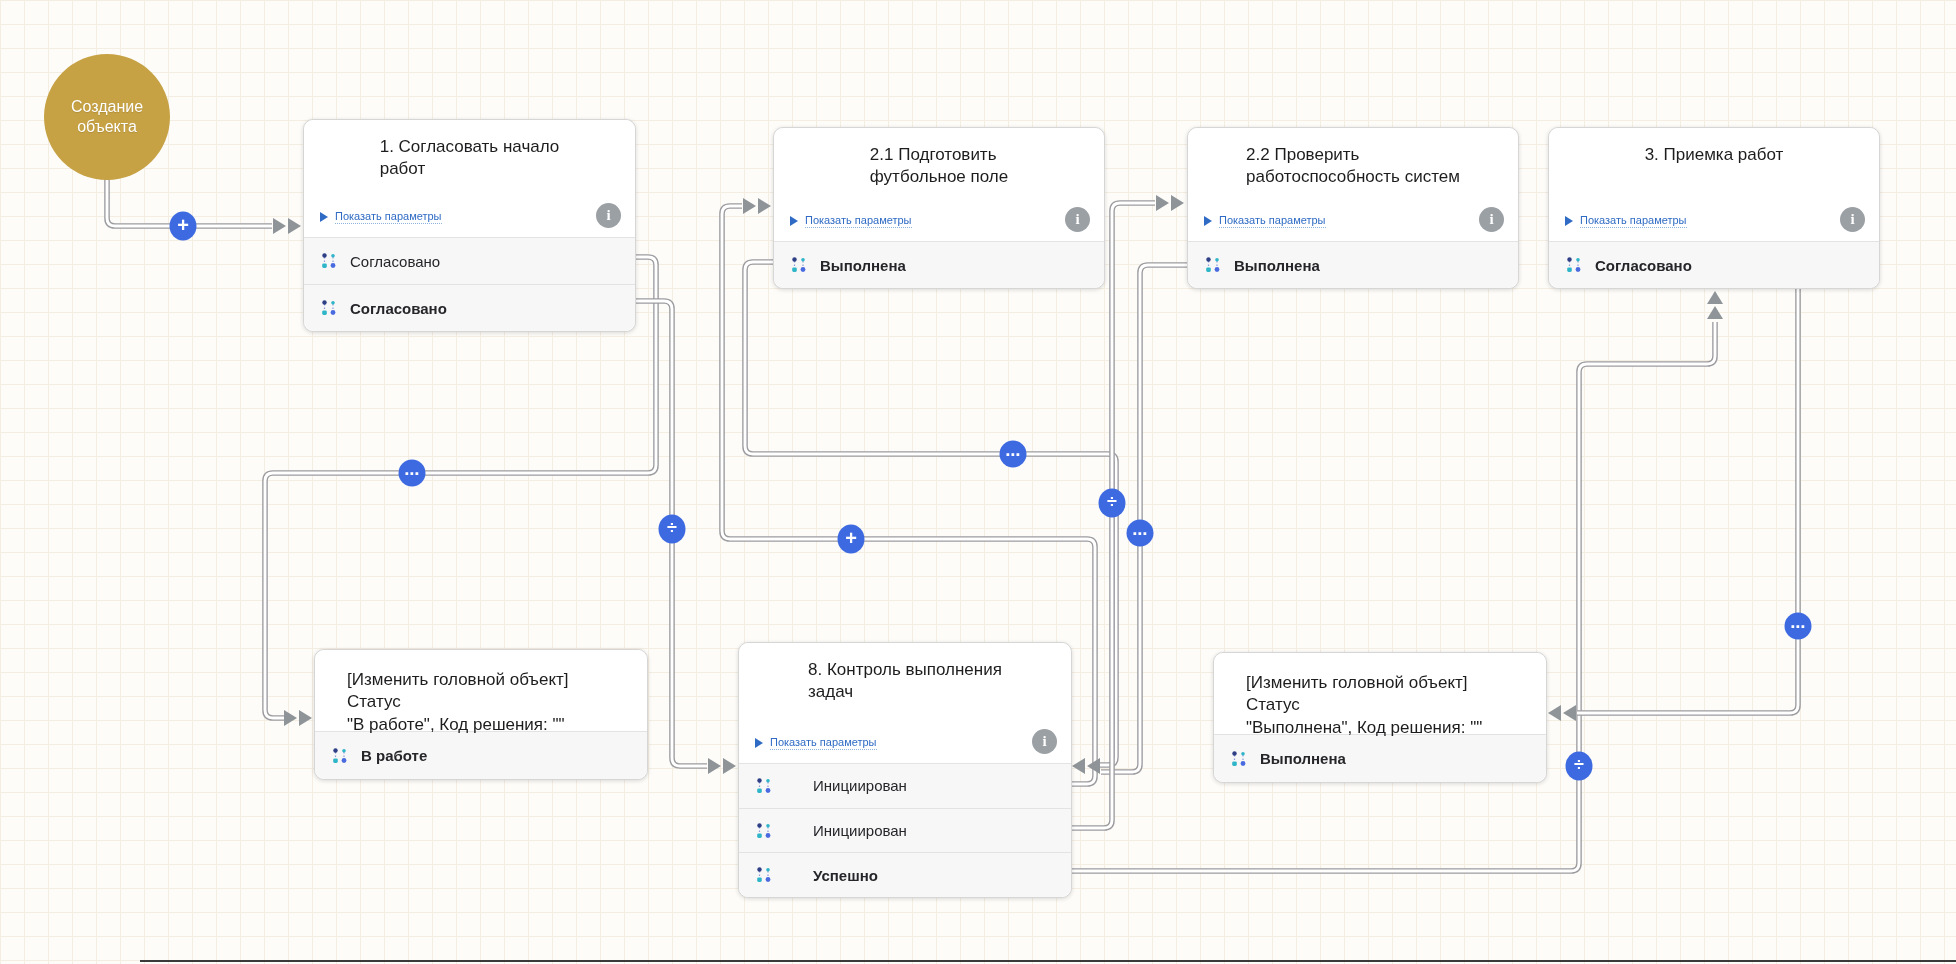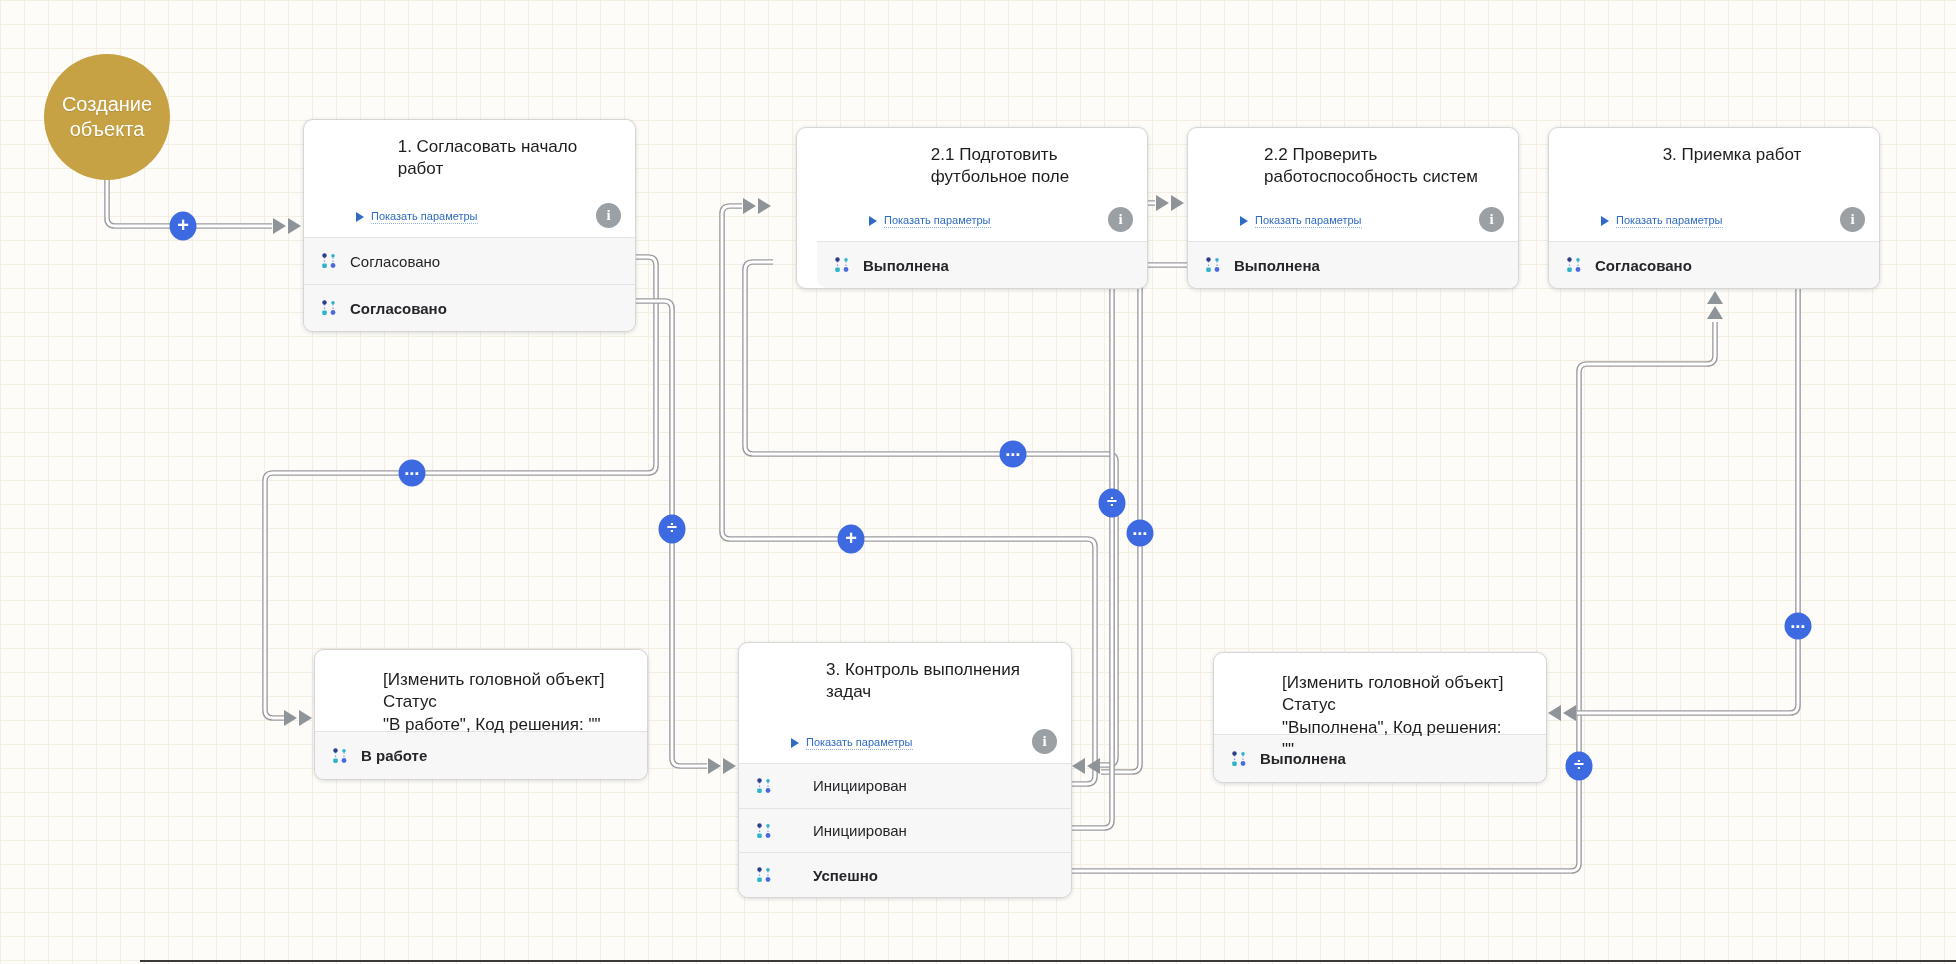--- a/index.html
+++ b/index.html
@@ -14,45 +14,45 @@
   }
   svg.wires{position:absolute;left:0;top:0;z-index:1;}
   .po{fill:none;stroke:#9c9ca0;stroke-width:5.6;}
   .pi{fill:none;stroke:#ffffff;stroke-width:2.9;}
   .arr{fill:#8f9498;stroke:none;}
 
   
   #start{
     position:absolute;left:44px;top:54px;width:126px;height:126px;border-radius:50%;
     background:#c7a244;color:#fff;display:flex;align-items:center;justify-content:center;
-    text-align:center;font-size:20px;line-height:1.25;z-index:3;white-space:pre-line;
+    text-align:center;font-size:16px;line-height:1.25;z-index:3;white-space:pre-line;
     text-shadow:0 1px 1px rgba(0,0,0,.12);
   }
 
   
   .node{position:absolute;background:#fff;border:1px solid #d6d6d6;border-radius:10px;
     box-shadow:0 1px 4px rgba(0,0,0,.14);z-index:3;}
-  .hdr{position:relative;background:#fff;border-radius:10px 10px 0 0;margin-left:36px;}
+  .hdr{position:relative;background:#fff;border-radius:10px 10px 0 0;}
   .ttl{display:flex;justify-content:center;padding:16px 14px 0;font-size:17px;color:#1d1d1f;line-height:1.32;}
   .ttl span{white-space:pre-line;text-align:left;}
   .ttl.left{justify-content:flex-start;padding:19px 32px 0;}
   .params{position:absolute;left:16px;bottom:13px;display:flex;align-items:center;gap:7px;cursor:pointer;}
   .tri{width:0;height:0;border-left:8px solid #2f6bc4;border-top:5px solid transparent;border-bottom:5px solid transparent;}
   .plink{color:#2f6bc4;font-size:11px;border-bottom:1px dotted #8fb3dd;padding-bottom:1px;}
   .info{position:absolute;right:14px;bottom:9px;width:25px;height:25px;border-radius:50%;background:#9ba0a5;
     color:#fff;display:flex;align-items:center;justify-content:center;font-size:15px;font-weight:bold;
     font-family:"Liberation Serif","DejaVu Serif",serif;cursor:pointer;}
   .orow{height:46px;display:flex;align-items:center;gap:12px;padding:0 16px;background:#f7f7f8;
     border-top:1px solid #e3e3e5;font-size:15px;color:#26262a;}
   .orow:last-child{border-radius:0 0 10px 10px;font-weight:bold;}
   .oicon{flex:0 0 auto;display:flex;}
 
   
   #n0{left:303px;top:119px;width:331px;} #n0 .hdr{height:117px;}
-  #n1{left:796px;top:127px;width:330px;padding-left:20px;} #n1 .hdr{height:113px;}
+  #n1{left:773px;top:127px;width:330px;} #n1 .hdr{height:113px;}
   #n2{left:1187px;top:127px;width:330px;} #n2 .hdr{height:113px;}
   #n3{left:1548px;top:127px;width:330px;} #n3 .hdr{height:113px;}
   #n4{left:314px;top:649px;width:332px;} #n4 .hdr{height:81px;} #n4 .orow{height:47px;}
   #n5{left:738px;top:642px;width:332px;} #n5 .hdr{height:120px;} #n5 .orow{height:43.7px;gap:40px;}
   #n6{left:1213px;top:652px;width:332px;} #n6 .hdr{height:81px;} #n6 .orow{height:47px;}
 
   
   .badge{position:absolute;width:27px;height:27px;border-radius:50%;background:#3d6ae0;color:#fff;
     display:flex;align-items:center;justify-content:center;transform:translate(-50%,-50%);
     z-index:4;cursor:pointer;user-select:none;}
@@ -272,21 +272,21 @@
             <circle cx="13" cy="13.5" r="2.4" fill="#4a6be0"></circle>
           </svg>
       </span>
       <span>В работе</span>
     </div>
   </div>
 
   <div class="node" id="n5">
     <div class="hdr">
       <div class="ttl">
-          <span>3. Контроль выполнения
+          <span>8. Контроль выполнения
 задач</span>
         </div>
       <div class="params">
         <span class="tri"></span>
         <span class="plink">Показать параметры</span>
       </div>
       <div class="info">i</div>
     </div>
     <div class="orow">
       <span class="oicon">

